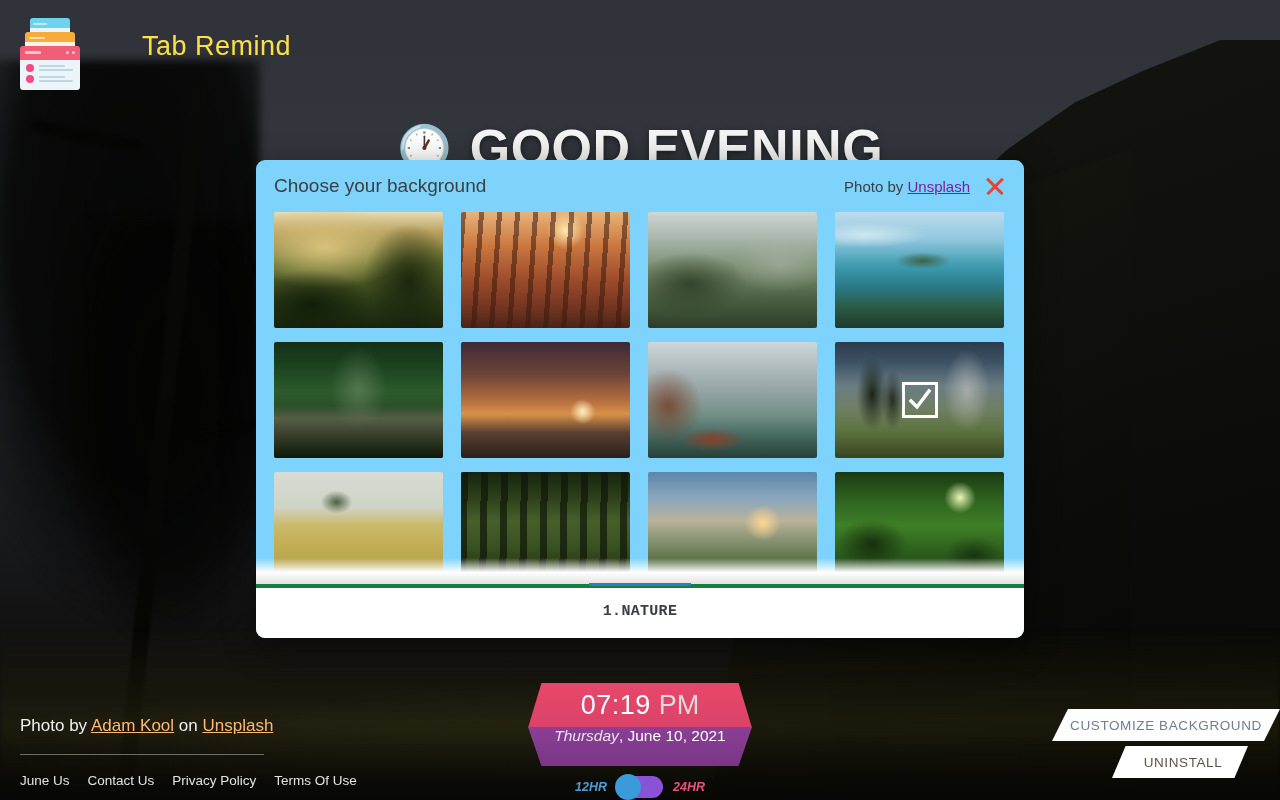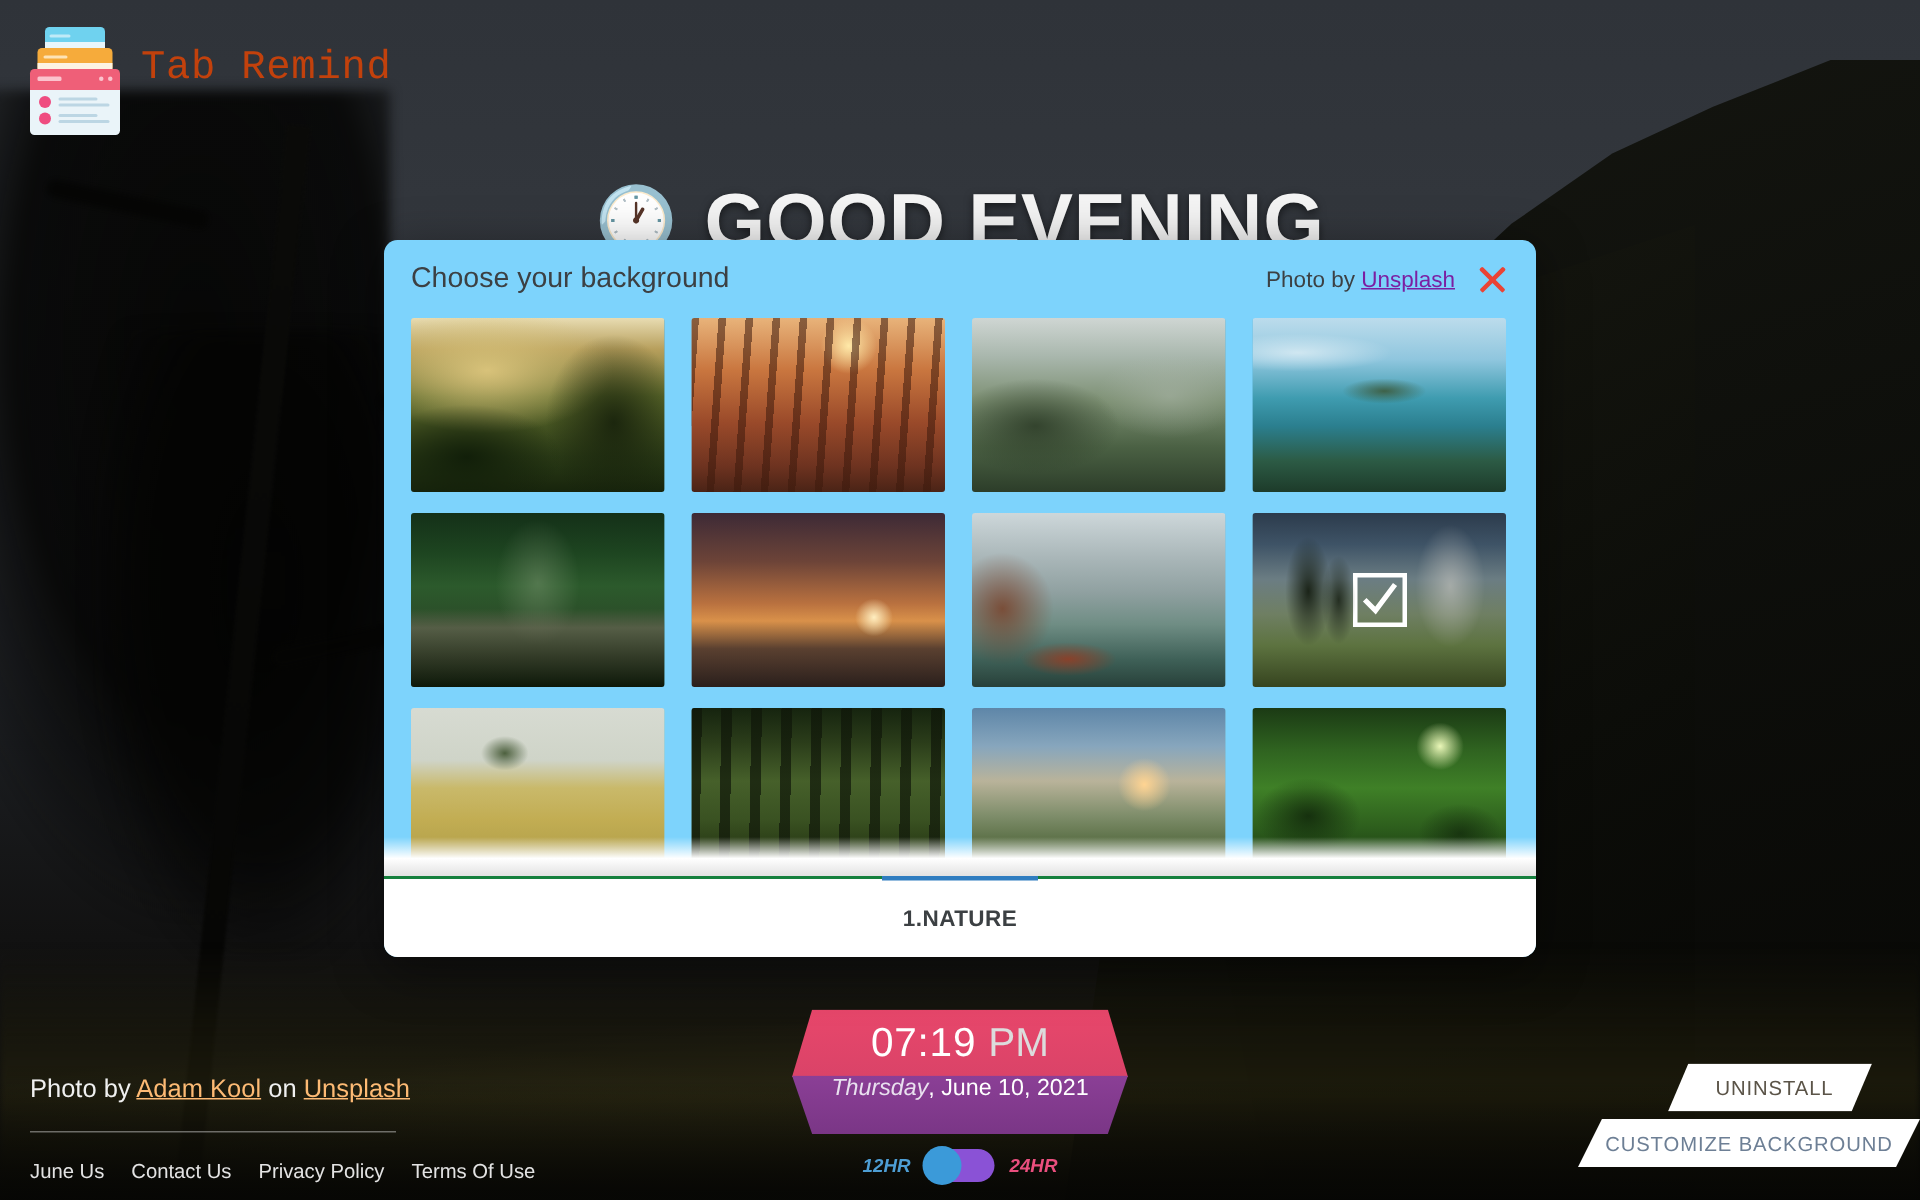--- a/index.html
+++ b/index.html
@@ -99,22 +99,23 @@
   .lc-white .row.r1 { top: 4px; }
   .lc-white .row.r2 { top: 15px; }
   .lc-white .row .bullet { width:8px; height:8px; border-radius:50%; background:#ef4c80; }
   .lc-white .row .lines { display:flex; flex-direction:column; gap:2px; }
   .lc-white .row .lines i { display:block; height:2px; background:#bcd6e4; border-radius:1px; }
   .lc-white .row .lines i.a { width:26px; }
   .lc-white .row .lines i.b { width:34px; }
 
   .brand-name {
     font-size: 27px; font-weight: 400; letter-spacing: .5px;
-    color: #c2410c;
-    font-family: Liberation Mono, monospace;
+    color: #fde047;
+    font-family: Liberation Sans, sans-serif;
+    margin-left: 48px;
   }
 
   
   .greeting {
     position: absolute; top: 118px; left: 0; right: 0;
     display: flex; align-items: center; justify-content: center; gap: 18px;
     z-index: 4;
   }
   .greeting .clock-emoji { font-size: 44px; line-height: 1; }
   .greeting .text {
@@ -183,23 +184,23 @@
   .thumb .check svg { width: 24px; height: 24px; display: block; }
 
   .grid-fade {
     position: absolute; left: 0; right: 0; bottom: 0; height: 26px;
     background: linear-gradient(to bottom, rgba(255,255,255,0) 0%, #ffffff 55%, #e2e2e2 100%);
     pointer-events: none;
   }
 
   .tabs-bar {
     flex: 0 0 54px; height: 54px;
-    border-top: 2px solid #15803d;
-    display: flex; align-items: center; justify-content: center;
-    position: relative; background: #fff;
+    border-top: 4px solid #15803d;
+    display: flex; align-items: flex-end; justify-content: center;
+    position: relative; background: #fff; font-family: Liberation Mono, monospace;
   }
   .tab {
     position: relative; height: 54px; min-width: 100px;
     display: flex; align-items: center; justify-content: center;
     font-size: 15px; font-weight: bold; color: #3c4043;
     letter-spacing: .3px; cursor: pointer; padding: 0 14px;
   }
   .tab.active::before {
     content: ""; position: absolute; left: 0; right: 0; top: -1px;
     height: 3px; background: #2f7dc0;
@@ -221,21 +222,21 @@
   .footer .links {
     display: flex; gap: 18px;
   }
   .footer .links a {
     font-size: 13.5px; color: #e3e3e3; text-decoration: none; cursor: pointer;
   }
 
   
   .time-widget {
     position: absolute; left: 50%; transform: translateX(-50%);
-    bottom: 12px; width: 250px; z-index: 6;
+    bottom: 2px; width: 250px; z-index: 6;
     display: flex; flex-direction: column; align-items: center;
   }
   .time-slab {
     width: 224px; height: 45px;
     background: linear-gradient(to bottom, #e8476b, #da4368);
     clip-path: polygon(6% 0%, 94% 0%, 100% 100%, 0% 100%);
     display: flex; align-items: center; justify-content: center;
   }
   .time-slab .tval { font-size: 27px; color: #ffffff; letter-spacing: .5px; }
   .time-slab .tampm { font-size: 27px; color: #dcdcdc; margin-left: 8px; }
@@ -491,21 +492,21 @@
     <div class="hr-toggle">
       <span class="lbl12">12HR</span>
       <div class="switch">
         <div class="knob"></div>
       </div>
       <span class="lbl24">24HR</span>
     </div>
   </div>
 
   <div class="corner-btns">
+    <div class="trapz-btn btn-customize">
+      <span>CUSTOMIZE BACKGROUND</span>
+    </div>
     <div class="trapz-btn btn-uninstall">
       <span>UNINSTALL</span>
     </div>
-    <div class="trapz-btn btn-customize">
-      <span>CUSTOMIZE BACKGROUND</span>
-    </div>
   </div>
 
 </div>
 
 </body></html>

